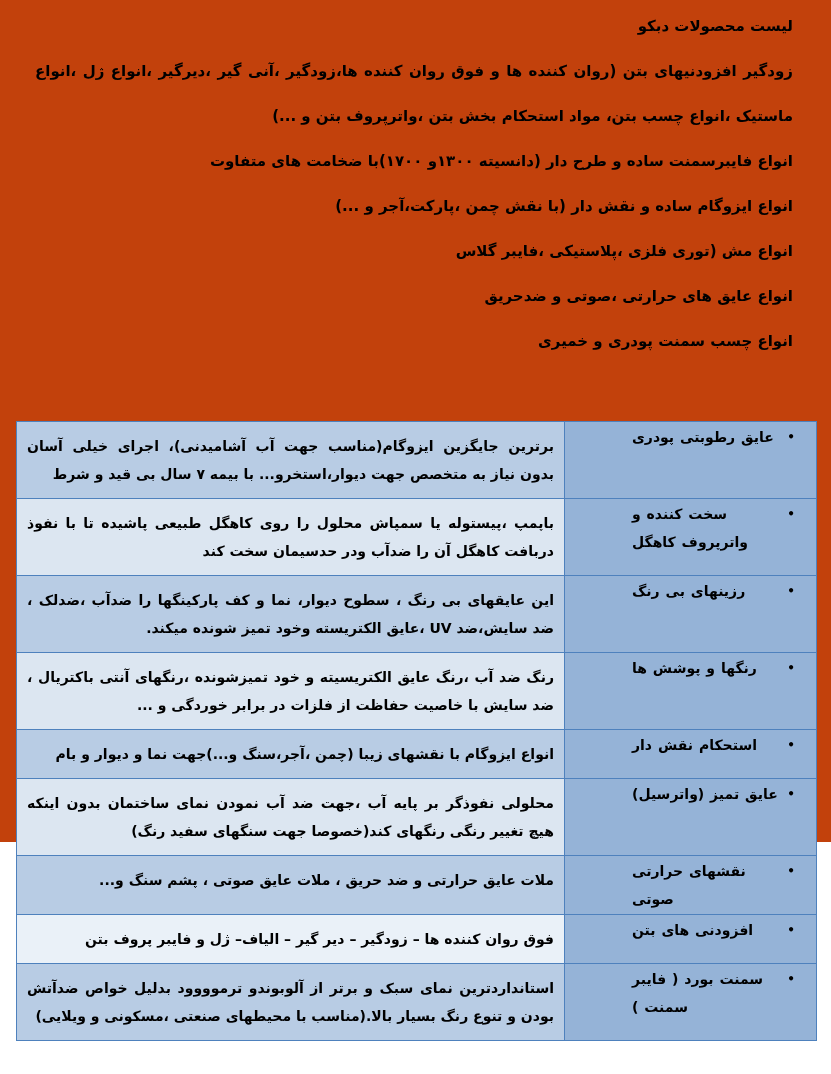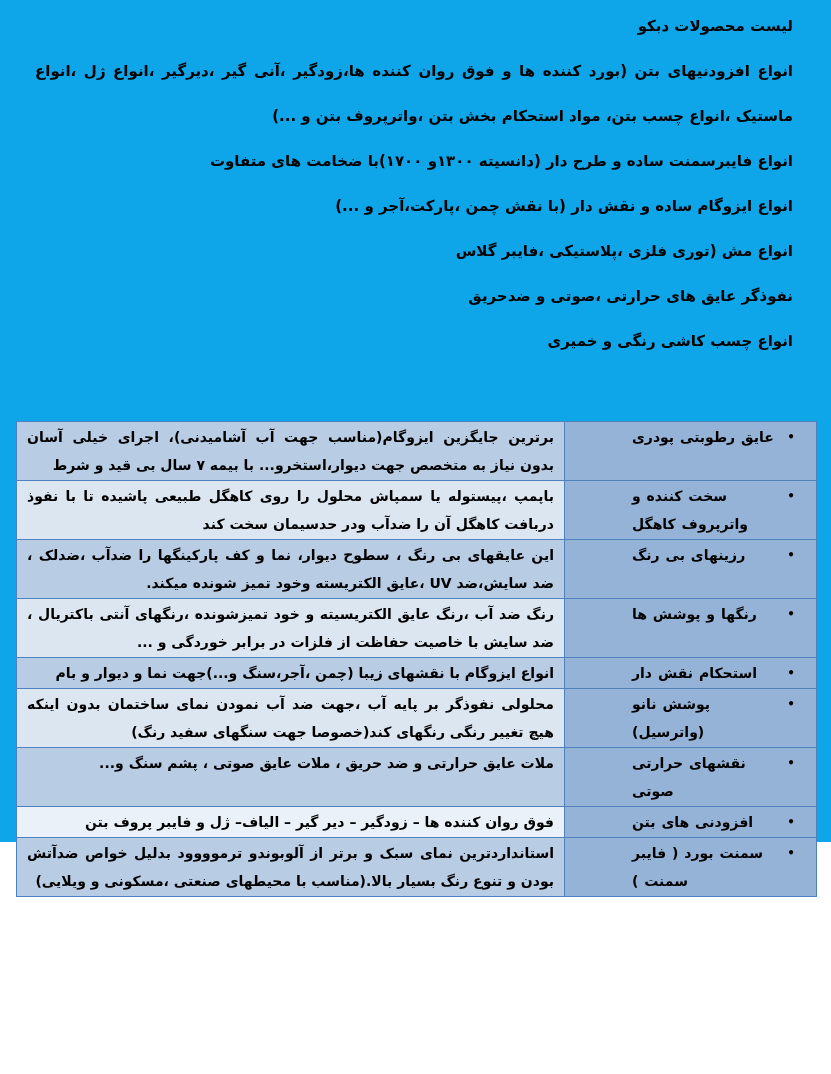--- a/index.html
+++ b/index.html
@@ -11,21 +11,21 @@
     width: 831px;
     height: 1074px;
     overflow: hidden;
     font-family: "DejaVu Sans", sans-serif;
     color: #000000;
     direction: rtl;
   }
   .page {
     width: 831px;
     height: 842px;
-    background: #0ea5e9;
+    background: #c2410c;
     box-sizing: border-box;
   }
   .text-block {
     padding: 4px 38px 0 35px;
     font-size: 15px;
     font-weight: bold;
     line-height: 45px;
   }
   .doc-title {
     text-align: right;
@@ -69,42 +69,42 @@
     font-size: 12px;
     line-height: 28px;
   }
   .cat-label {
     flex: none;
     width: 146px;
     text-align: left;
     word-spacing: 1px;
   }
   td.desc {
-    padding: 1px 10px;
+    padding: 10px 10px;
     text-align: justify;
     text-justify: inter-word;
   }
   td.desc.tone-medium   { background: var(--row-a, #B8CCE4); }
   td.desc.tone-light    { background: var(--row-b, #DCE6F1); }
   td.desc.tone-lightest { background: var(--row-c, #EAF1F8); }
 </style>
 </head>
 <body>
 
 <div class="page">
 
   <div class="text-block">
     <p class="doc-title">لیست محصولات دبکو</p>
     <div id="paragraphs">
-        <p class="para">انواع افزودنیهای بتن (بورد کننده ها و فوق  روان کننده ها،زودگیر ،آنی گیر ،دیرگیر ،انواع ژل ،انواع ماستیک ،انواع چسب بتن، مواد استحکام بخش بتن ،واترپروف بتن و ...)</p>
+        <p class="para">زودگیر افزودنیهای بتن (روان کننده ها و فوق  روان کننده ها،زودگیر ،آنی گیر ،دیرگیر ،انواع ژل ،انواع ماستیک ،انواع چسب بتن، مواد استحکام بخش بتن ،واترپروف بتن و ...)</p>
         <p class="para">انواع فایبرسمنت ساده و طرح دار (دانسیته ۱۳۰۰و ۱۷۰۰)با ضخامت های متفاوت</p>
         <p class="para">انواع ایزوگام ساده و نقش دار (با نقش چمن ،پارکت،آجر و ...)</p>
         <p class="para">انواع مش (توری فلزی ،پلاستیکی ،فایبر گلاس</p>
-        <p class="para">نفوذگر عایق های حرارتی ،صوتی و ضدحریق</p>
-        <p class="para">انواع چسب کاشی رنگی و خمیری</p>
+        <p class="para">انواع عایق های حرارتی ،صوتی و ضدحریق</p>
+        <p class="para">انواع چسب سمنت پودری و خمیری</p>
       </div>
   </div>
 
   <div class="table-wrap">
     <table class="products">
       <tbody id="table-body">
           <tr>
     <td class="cat">
       <div class="cat-flex">
         <span class="bullet">•</span>
@@ -146,21 +146,21 @@
         <span class="bullet">•</span>
         <span class="cat-label">استحکام نقش دار</span>
       </div>
     </td>
     <td class="desc tone-medium">انواع ایزوگام با نقشهای زیبا (چمن ،آجر،سنگ و...)جهت نما و دیوار و بام</td>
   </tr>
           <tr>
     <td class="cat">
       <div class="cat-flex">
         <span class="bullet">•</span>
-        <span class="cat-label">پوشش نانو (واترسیل)</span>
+        <span class="cat-label">عایق تمیز (واترسیل)</span>
       </div>
     </td>
     <td class="desc tone-light">محلولی نفوذگر بر پایه آب ،جهت ضد آب نمودن نمای ساختمان بدون اینکه هیچ تغییر رنگی رنگهای کند(خصوصا جهت سنگهای سفید رنگ)</td>
   </tr>
           <tr>
     <td class="cat">
       <div class="cat-flex">
         <span class="bullet">•</span>
         <span class="cat-label">نقشهای حرارتی صوتی</span>
       </div>

